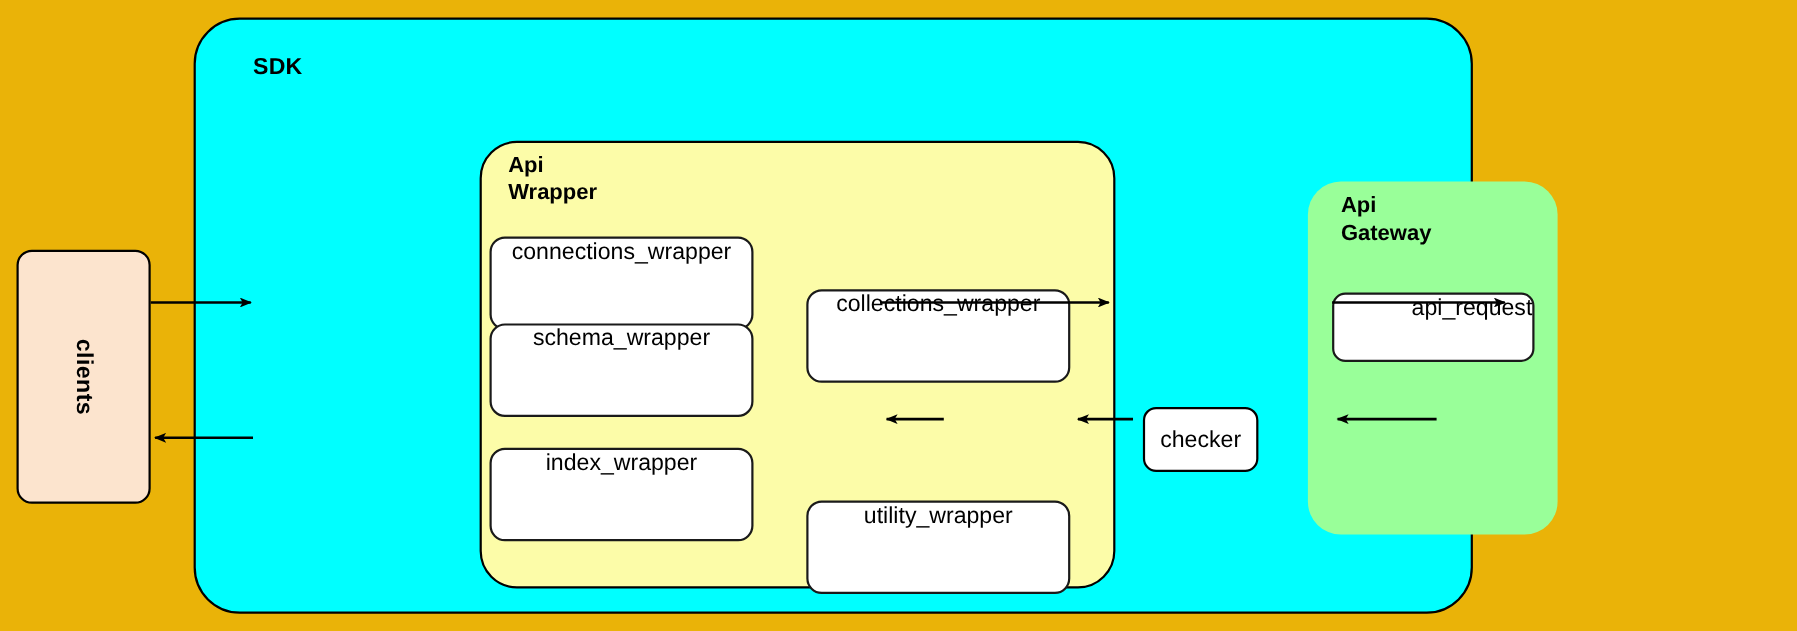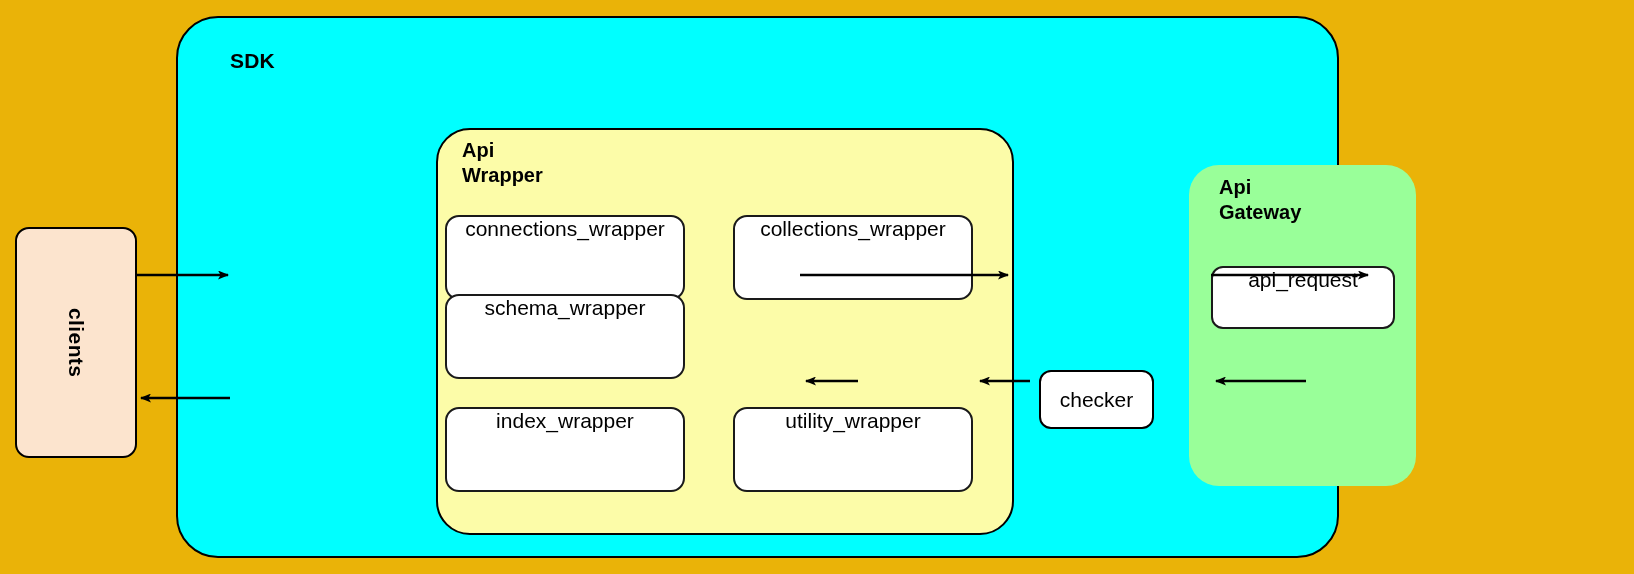--- a/index.html
+++ b/index.html
@@ -69,21 +69,21 @@
   .wrapper-box {
     position: absolute;
     background: #ffffff;
     border: 2px solid #1a1a1a;
     border-radius: 14px;
     font-size: 21px;
     width: 236px;
     height: 81px;
   }
   .col-left  { left: 7px; }
-  .col-right { left: 295px; }
+  .col-right { left: 295px; margin-top: 48px; }
   .row-1 { top: 85px; }
   .row-2 { top: 164px; }
   .row-3 { top: 277px; }
   
   #api-gateway-container {
     left: 1011px;
     top: 147px;
     width: 227px;
     height: 321px;
     background: #99ff99;
@@ -102,28 +102,29 @@
   }
   .gateway-box {
     position: absolute;
     background: #ffffff;
     border: 2px solid #1a1a1a;
     border-radius: 12px;
     font-size: 21px;
     left: 22px;
     width: 180px;
     height: 59px;
+    text-align: right;
   }
   #api-request-box  { top: 101px; }
   #api-response-box { top: 211px; }
   
   #checker-box {
     left: 861px;
     top: 352px;
-    width: 115px;
+    width: 105px;
     height: 59px;
     background: #ffffff;
     border-radius: 12px;
     font-size: 21px;
   }
   
   #clients-box {
     left: 15px;
     top: 227px;
     width: 122px;

